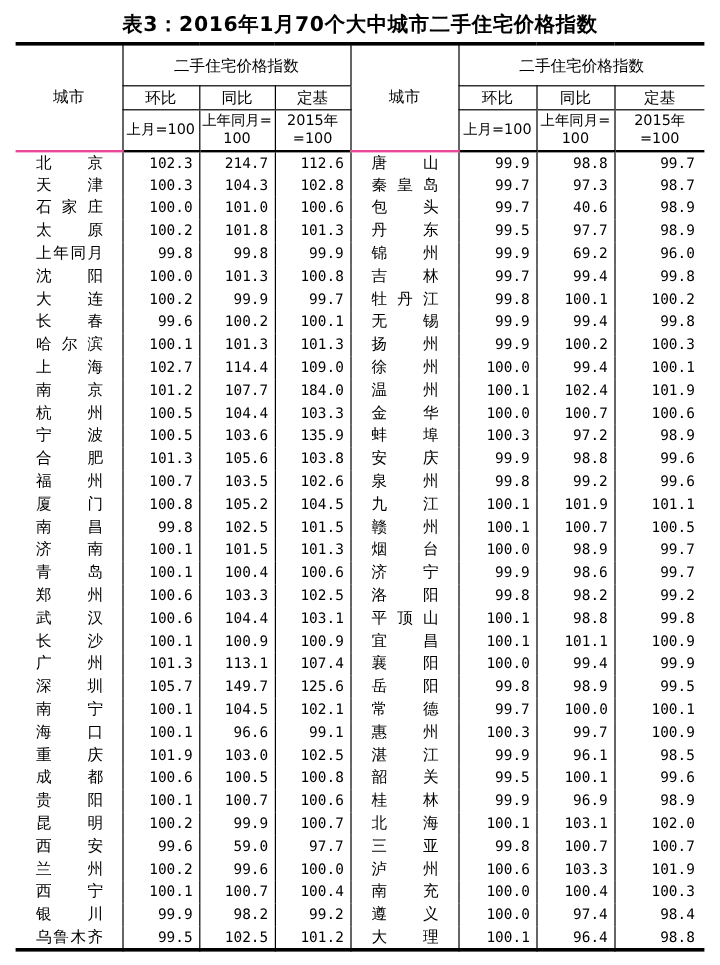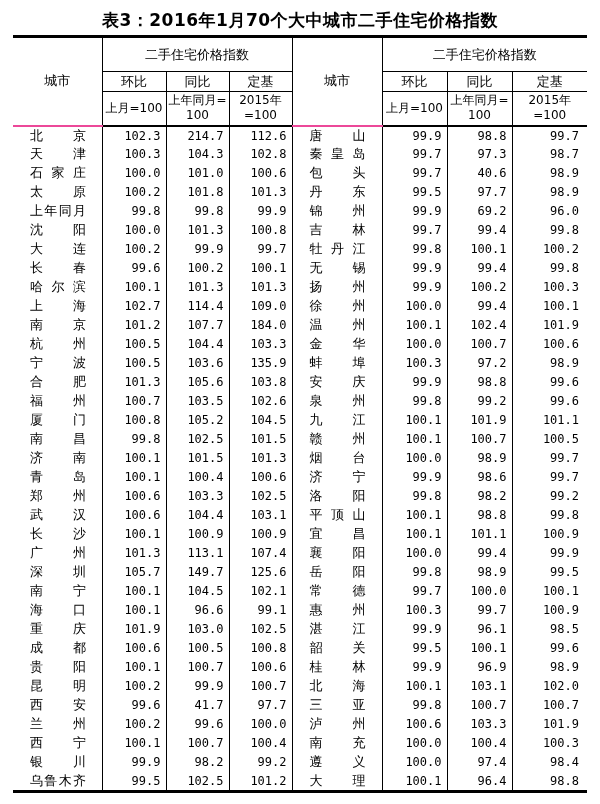--- a/index.html
+++ b/index.html
@@ -415,21 +415,21 @@
           <td class="num bl">99.9</td>
           <td class="num bl">100.7</td>
           <td class="city bl"><span class="city-name">北海</span></td>
           <td class="num bl">100.1</td>
           <td class="num bl">103.1</td>
           <td class="num bl last">102.0</td>
         </tr>
         <tr>
           <td class="city"><span class="city-name">西安</span></td>
           <td class="num bl">99.6</td>
-          <td class="num bl">41.7</td>
+          <td class="num bl">59.0</td>
           <td class="num bl">97.7</td>
           <td class="city bl"><span class="city-name">三亚</span></td>
           <td class="num bl">99.8</td>
           <td class="num bl">100.7</td>
           <td class="num bl last">100.7</td>
         </tr>
         <tr>
           <td class="city"><span class="city-name">兰州</span></td>
           <td class="num bl">100.2</td>
           <td class="num bl">99.6</td>

